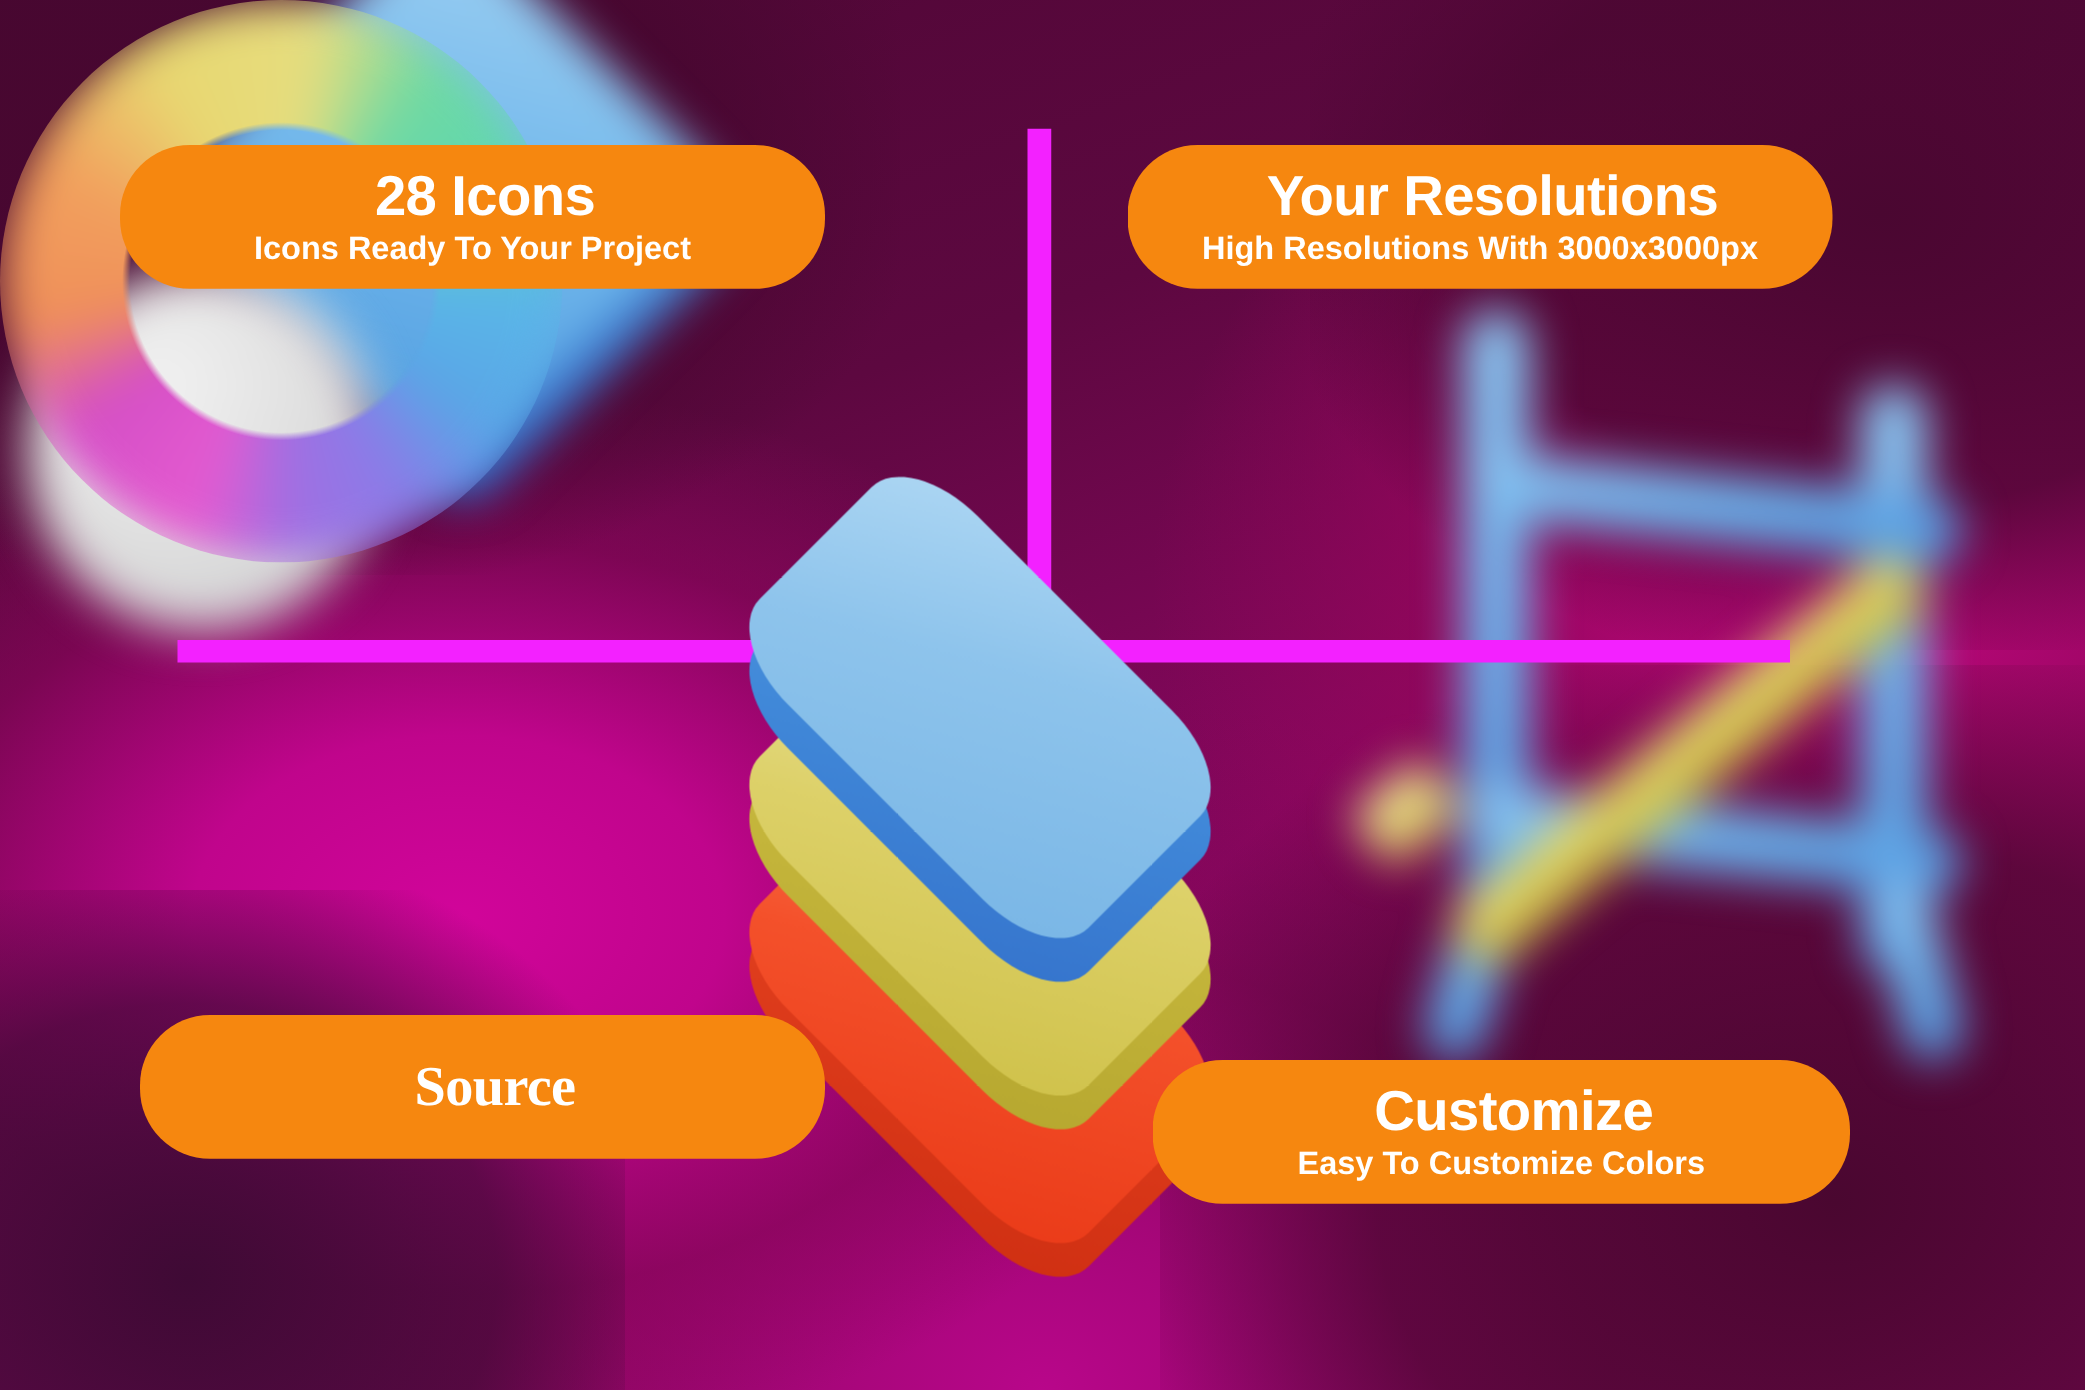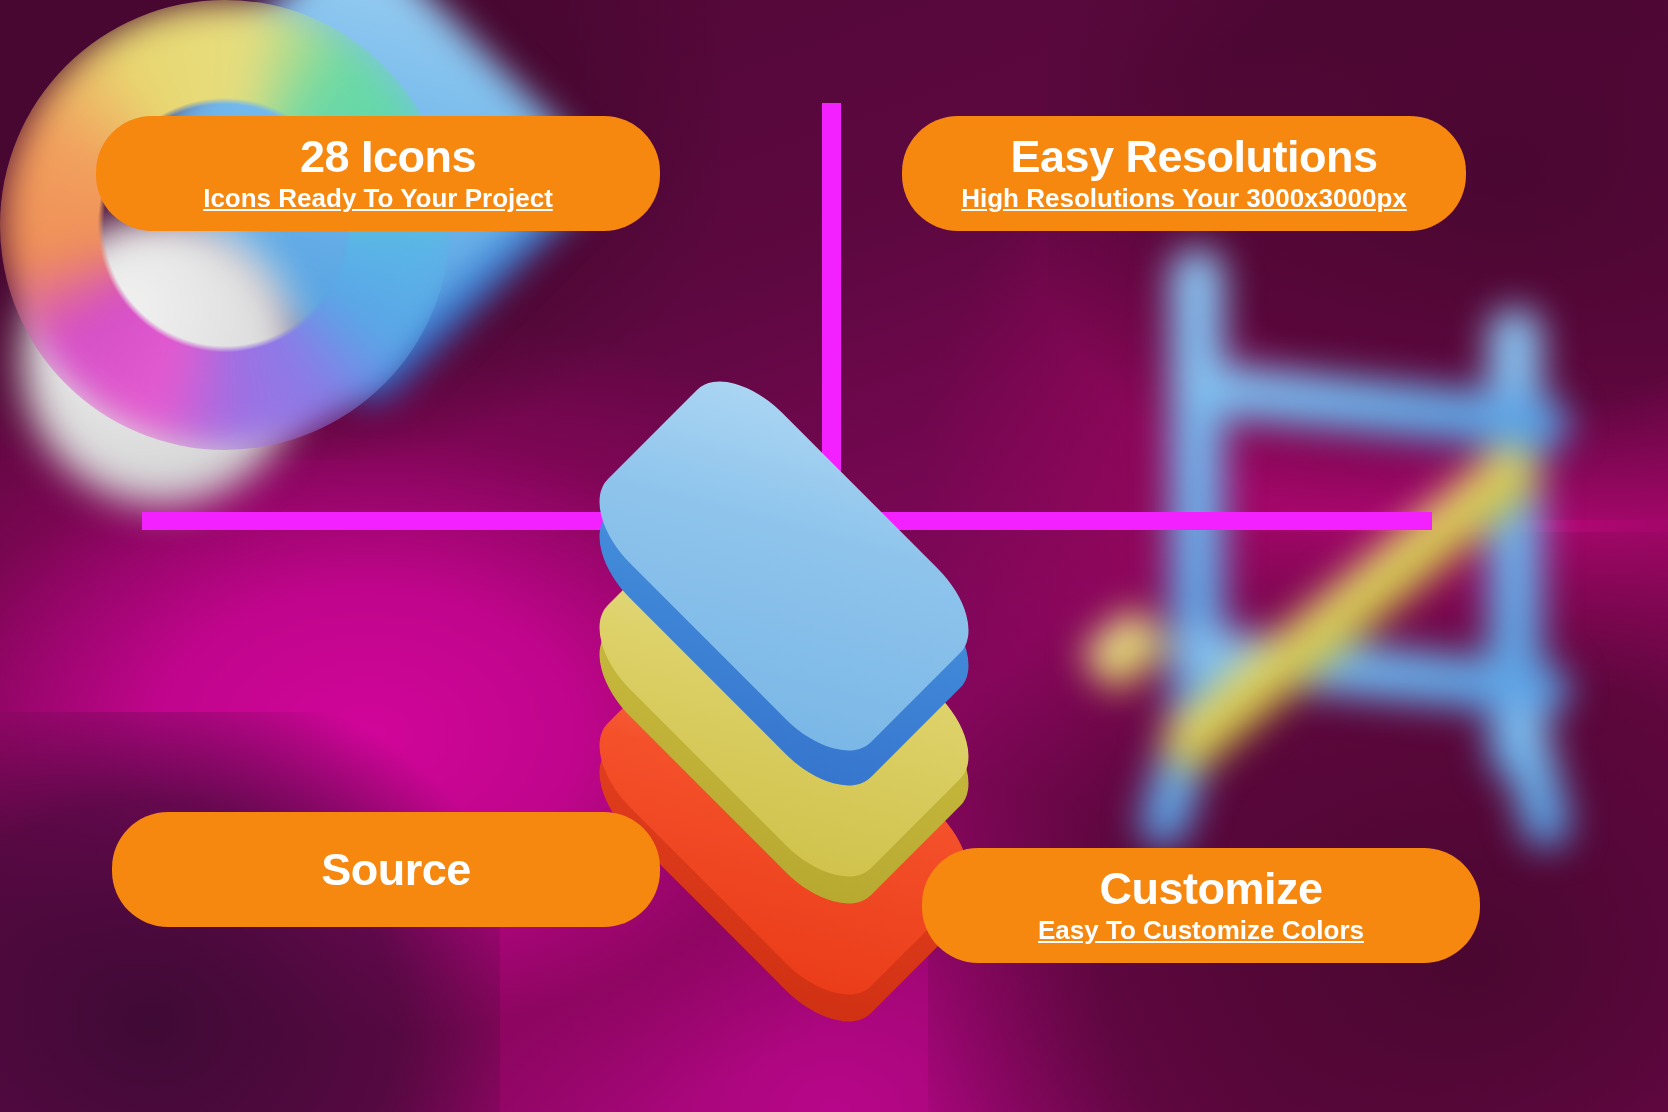--- a/index.html
+++ b/index.html
@@ -197,33 +197,32 @@
     letter-spacing: -0.5px;
     line-height: 1.0;
     white-space: nowrap;
     margin-left: 20px;
   }
   .badge-sub {
     font-weight: 700;
     line-height: 1.05;
     white-space: nowrap;
     margin-top: 6px;
-    text-decoration: underline;
   }
 
   #badge-icons    { left: 96px;  top: 116px;  width: 564px; height: 115px; }
   #badge-icons    .badge-title { font-size: 45px; }
   #badge-icons    .badge-sub   { font-size: 26px; }
 
   #badge-res      { left: 902px; top: 116px;  width: 564px; height: 115px; }
   #badge-res      .badge-title { font-size: 45px; }
   #badge-res      .badge-sub   { font-size: 26px; }
 
   #badge-source   { left: 112px; top: 812px;  width: 548px; height: 115px; }
-  #badge-source   .badge-title { font-size: 45px; }
+  #badge-source   .badge-title { font-size: 45px; font-family: Liberation Serif, serif; }
   #badge-source   .badge-sub   { font-size: 26px; }
 
   #badge-custom   { left: 922px; top: 848px;  width: 558px; height: 115px; }
   #badge-custom   .badge-title { font-size: 45px; }
   #badge-custom   .badge-sub   { font-size: 26px; text-align: center; }
 </style>
 </head>
 <body>
 
 <div id="stage">
@@ -264,22 +263,22 @@
     <div class="slab slab-blu-edge"></div>
     <div class="slab slab-blu-top"></div>
   </div>
 
   <div class="badge" id="badge-icons">
     <div class="badge-title">28 Icons</div>
     <div class="badge-sub">Icons Ready To Your Project</div>
   </div>
 
   <div class="badge" id="badge-res">
-    <div class="badge-title">Easy Resolutions</div>
-    <div class="badge-sub">High Resolutions Your 3000x3000px</div>
+    <div class="badge-title">Your Resolutions</div>
+    <div class="badge-sub">High Resolutions With 3000x3000px</div>
   </div>
 
   <div class="badge" id="badge-source">
     <div class="badge-title">Source</div>
   </div>
 
   <div class="badge" id="badge-custom">
     <div class="badge-title">Customize</div>
     <div class="badge-sub">Easy To Customize Colors</div>
   </div>

